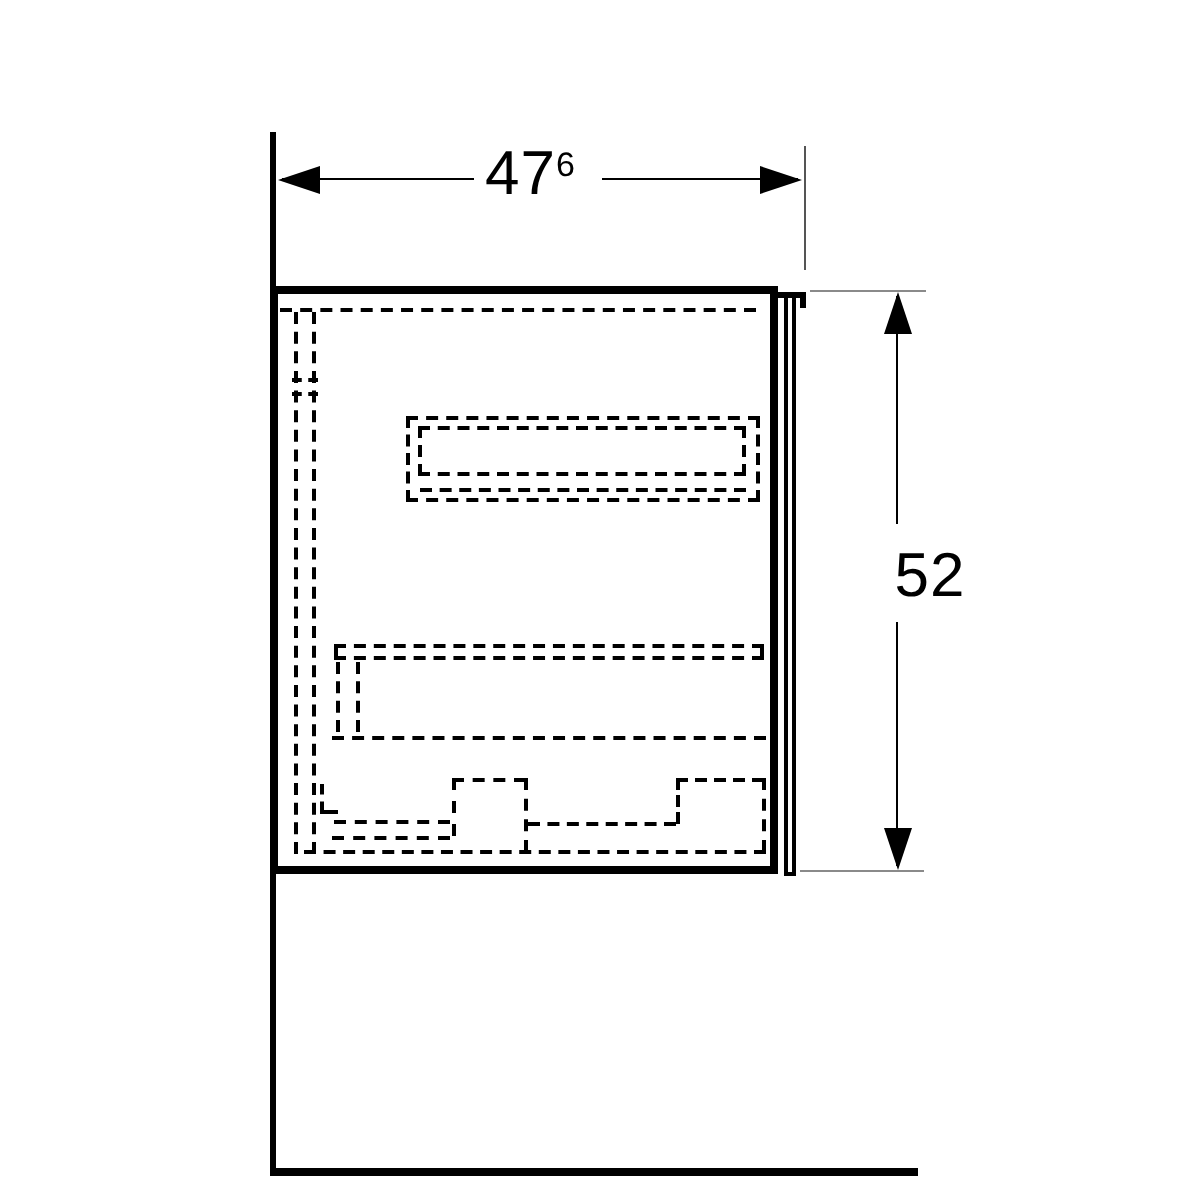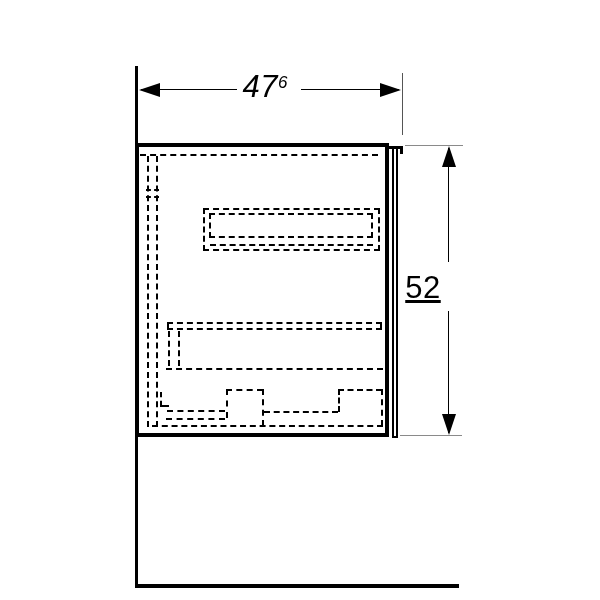--- a/index.html
+++ b/index.html
@@ -76,27 +76,27 @@
   <div class="dh" style="left:338px;top:389px;width:44px;"></div>
   <div class="dv" style="left:338px;top:389px;height:23px;"></div>
   <div class="dv" style="left:381px;top:389px;height:37px;"></div>
   <div class="dh" style="left:152px;top:425px;width:231px;"></div>
 
   <div class="thin-h" style="left:141px;top:89px;width:96px;"></div>
   <div class="thin-h" style="left:301px;top:89px;width:98px;"></div>
   <div class="arr arr-left" style="left:139px;top:83px;"></div>
   <div class="arr arr-right" style="left:380px;top:83px;"></div>
   <div class="thin-v" style="left:402px;top:73px;height:62px;border-left-color:#555;"></div>
-  <div class="dim-label" style="left:233px;top:71px;width:64px;font-style:italic;">
+  <div class="dim-label" style="left:233px;top:71px;width:64px;">
     <span>47</span><sup>6</sup>
   </div>
 
   <div class="gray-h" style="left:405px;top:145px;width:58px;"></div>
   <div class="gray-h" style="left:400px;top:435px;width:62px;"></div>
   <div class="thin-v" style="left:448px;top:148px;height:114px;"></div>
   <div class="thin-v" style="left:448px;top:311px;height:122px;"></div>
   <div class="arr arr-up" style="left:442px;top:146px;"></div>
   <div class="arr arr-down" style="left:442px;top:414px;"></div>
-  <div class="dim-label" style="left:397px;top:272px;width:52px;text-decoration:underline;">
+  <div class="dim-label" style="left:439px;top:272px;width:52px;">
     <span>52</span>
   </div>
 
 </div>
 
 </body></html>

